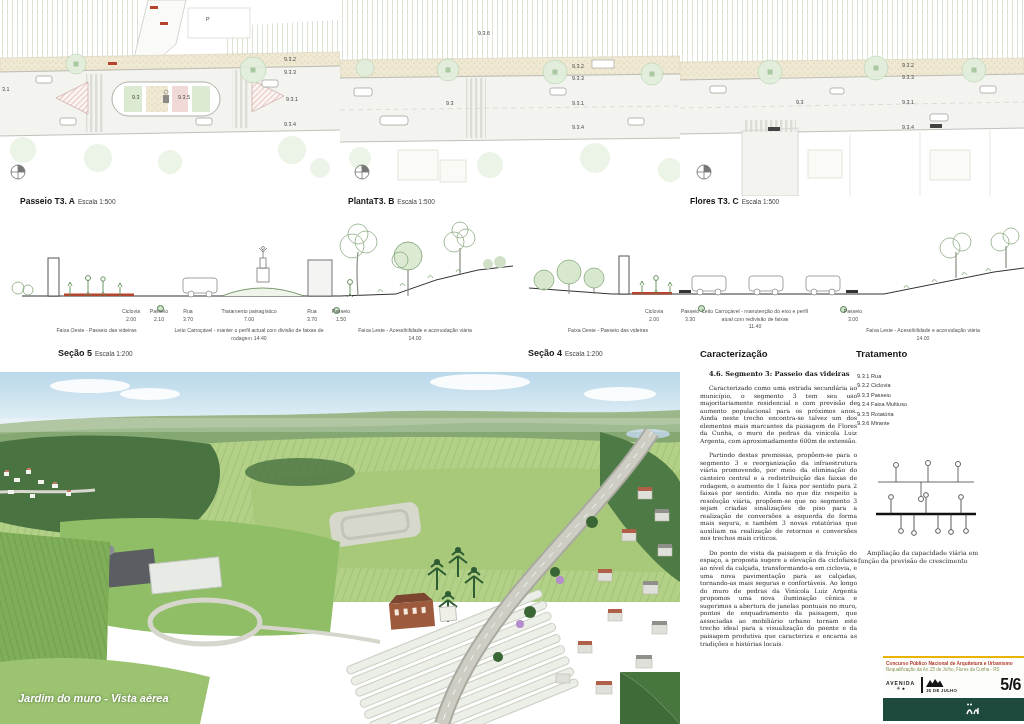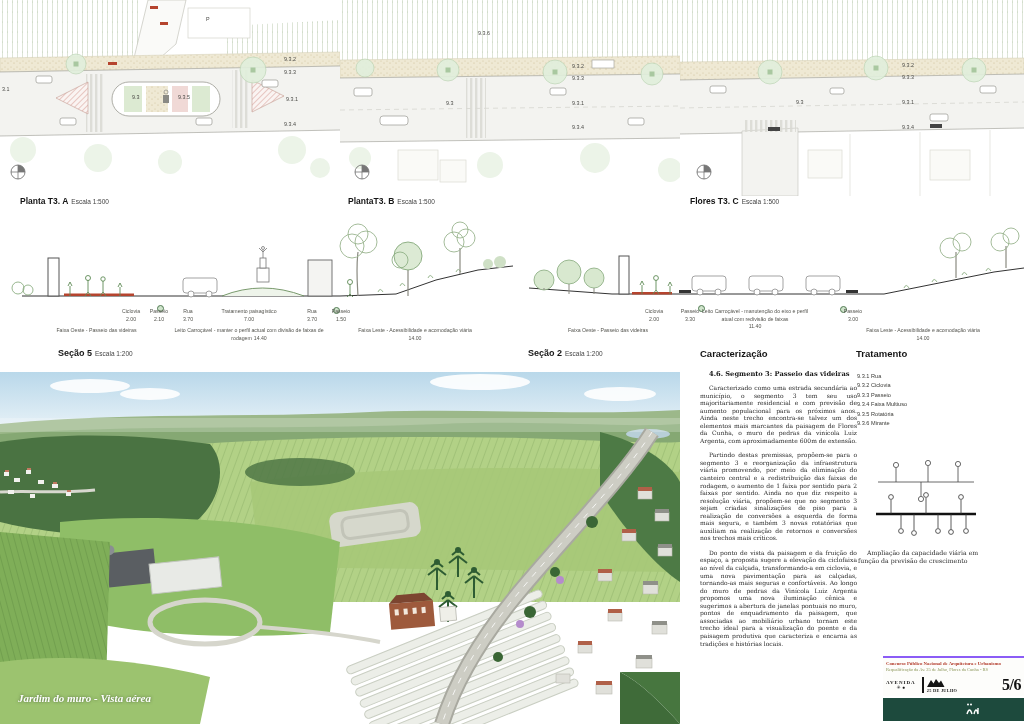--- a/index.html
+++ b/index.html
@@ -29,26 +29,26 @@
   .body-col .sub{font-family:"DejaVu Serif",serif;font-weight:bold;font-size:6.7px;
                  margin:0 0 6px;text-indent:9px;color:#1a1a1a;}
   .body-col p{font-family:"DejaVu Serif",serif;font-size:6px;line-height:1.26;
               text-align:justify;text-indent:9px;margin:0 0 7px;color:#2a2a2a;}
   .ref-list{position:absolute;left:857px;top:373px;}
   .ref-item{font-size:5.6px;color:#3a3a36;margin-bottom:3.4px;white-space:nowrap;}
   .diagram-caption{position:absolute;left:858px;top:549px;width:132px;
                    font-family:"DejaVu Serif",serif;font-size:6.2px;line-height:1.3;
                    text-indent:9px;color:#2a2a2a;}
   
-  .photo{position:absolute;left:0;top:372px;width:680px;height:352px;overflow:hidden;font-family:Liberation Serif, serif;}
+  .photo{position:absolute;left:0;top:372px;width:680px;height:352px;overflow:hidden;}
   .photo-caption{position:absolute;left:18px;top:320px;font-size:11px;font-weight:bold;
                  font-style:italic;color:#fff;text-shadow:0 0 3px rgba(60,80,50,.8);}
   
   .badge{position:absolute;left:883px;top:656px;width:141px;}
-  .badge-box{background:#fdfdfb;border-top:2px solid #8b5cf6;padding:3px 3px 2px;box-sizing:border-box;font-family:Liberation Serif, serif;}
+  .badge-box{background:#fdfdfb;border-top:2px solid #eab308;padding:3px 3px 2px;box-sizing:border-box;}
   .badge-l1{font-size:4.8px;font-weight:bold;color:#b23a2a;line-height:1.3;}
   .badge-l2{font-size:4.5px;color:#8a9456;line-height:1.3;margin-bottom:3px;}
   .badge-logo-row{display:flex;align-items:center;}
   .av-stack{display:flex;flex-direction:column;align-items:center;margin-right:3px;}
   .av-top{font-size:5px;font-weight:bold;letter-spacing:1px;color:#151515;}
   .av-syms{font-size:5px;color:#151515;line-height:1;}
   .av-divider{width:2px;height:16px;background:#151515;margin:0 3px;}
   .julho-stack{display:flex;flex-direction:column;align-items:flex-start;}
   .julho-txt{font-size:4.3px;font-weight:bold;letter-spacing:.3px;color:#151515;margin-top:1px;}
   .badge-page{margin-left:auto;font-size:16px;font-weight:bold;color:#111;letter-spacing:-.5px;}
@@ -234,21 +234,21 @@
       </g>
     </svg>
     <span class="plan-label" style="left:222px;top:62px">9.3.2</span>
     <span class="plan-label" style="left:222px;top:74px">9.3.3</span>
     <span class="plan-label" style="left:116px;top:99px">9.3</span>
     <span class="plan-label" style="left:222px;top:99px">9.3.1</span>
     <span class="plan-label" style="left:222px;top:124px">9.3.4</span>
   </div>
 
   <div class="ptitle" style="left:20px;top:196px">
-    <span>Planta T3. A</span><span class="scale">Escala 1:500</span>
+    <span>Passeio T3. A</span><span class="scale">Escala 1:500</span>
   </div>
   <div class="ptitle" style="left:348px;top:196px">
     <span>PlantaT3. B</span><span class="scale">Escala 1:500</span>
   </div>
   <div class="ptitle" style="left:690px;top:196px">
     <span>Flores T3. C</span><span class="scale">Escala 1:500</span>
   </div>
 
   <svg class="abs" style="left:8px;top:208px" width="506" height="100" viewBox="0 0 506 100">
     <path d="M14,88 H332" stroke="#333" stroke-width="1" fill="none"></path>
@@ -419,21 +419,21 @@
     <div class="zone" style="left:306px;top:24px;width:190px">
       <span>Faixa Leste - Acessibilidade e acomodação viária</span>
       <span class="vb">14.00</span>
     </div>
   </div>
 
   <div class="stitle" style="left:58px;top:348px">
     <span>Seção 5</span><span class="scale">Escala 1:200</span>
   </div>
   <div class="stitle" style="left:528px;top:348px">
-    <span>Seção 2</span><span class="scale">Escala 1:200</span>
+    <span>Seção 4</span><span class="scale">Escala 1:200</span>
   </div>
 
   <div class="photo">
     <svg width="680" height="352" viewBox="0 0 680 352">
       <defs>
         <linearGradient id="sky" x1="0" y1="0" x2="0" y2="1">
           <stop offset="0" stop-color="#b9d8ea"></stop>
             <stop offset="1" stop-color="#eaf3f8"></stop>
         </linearGradient>
       </defs>

